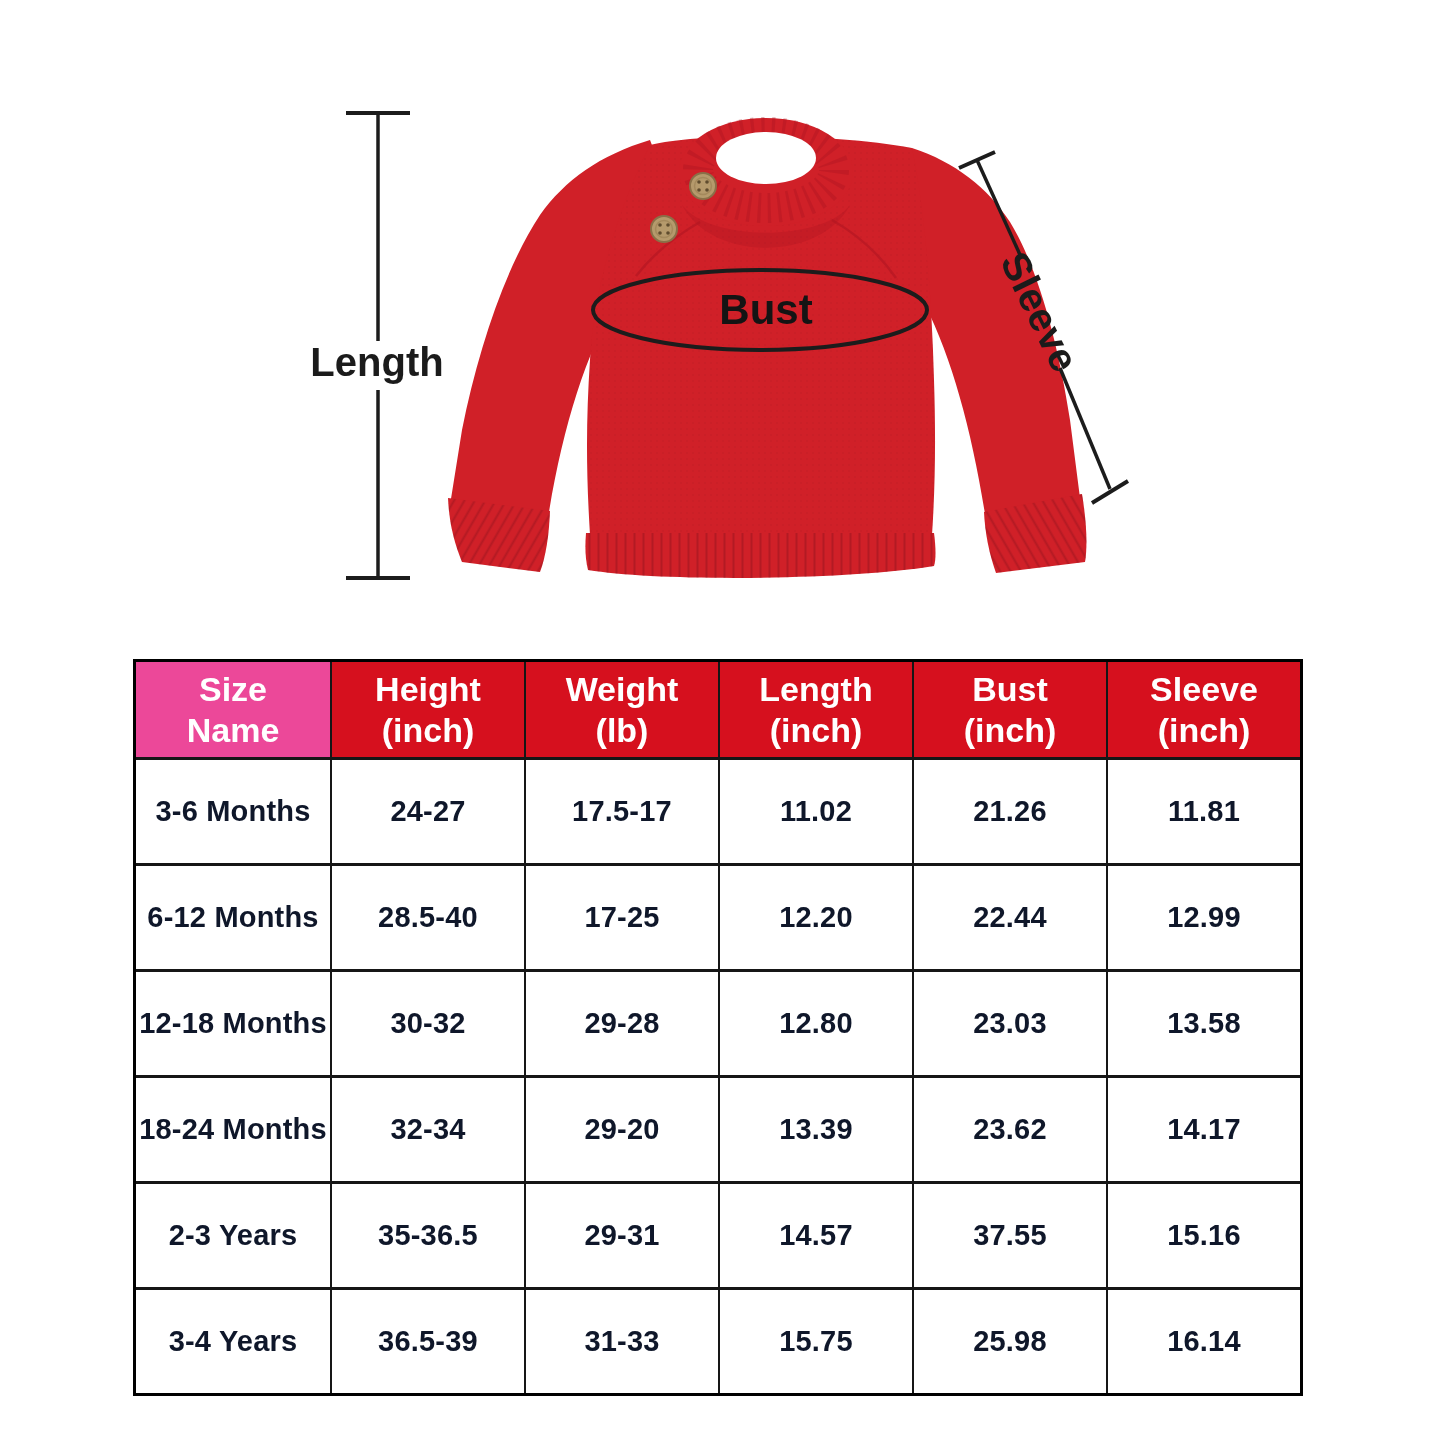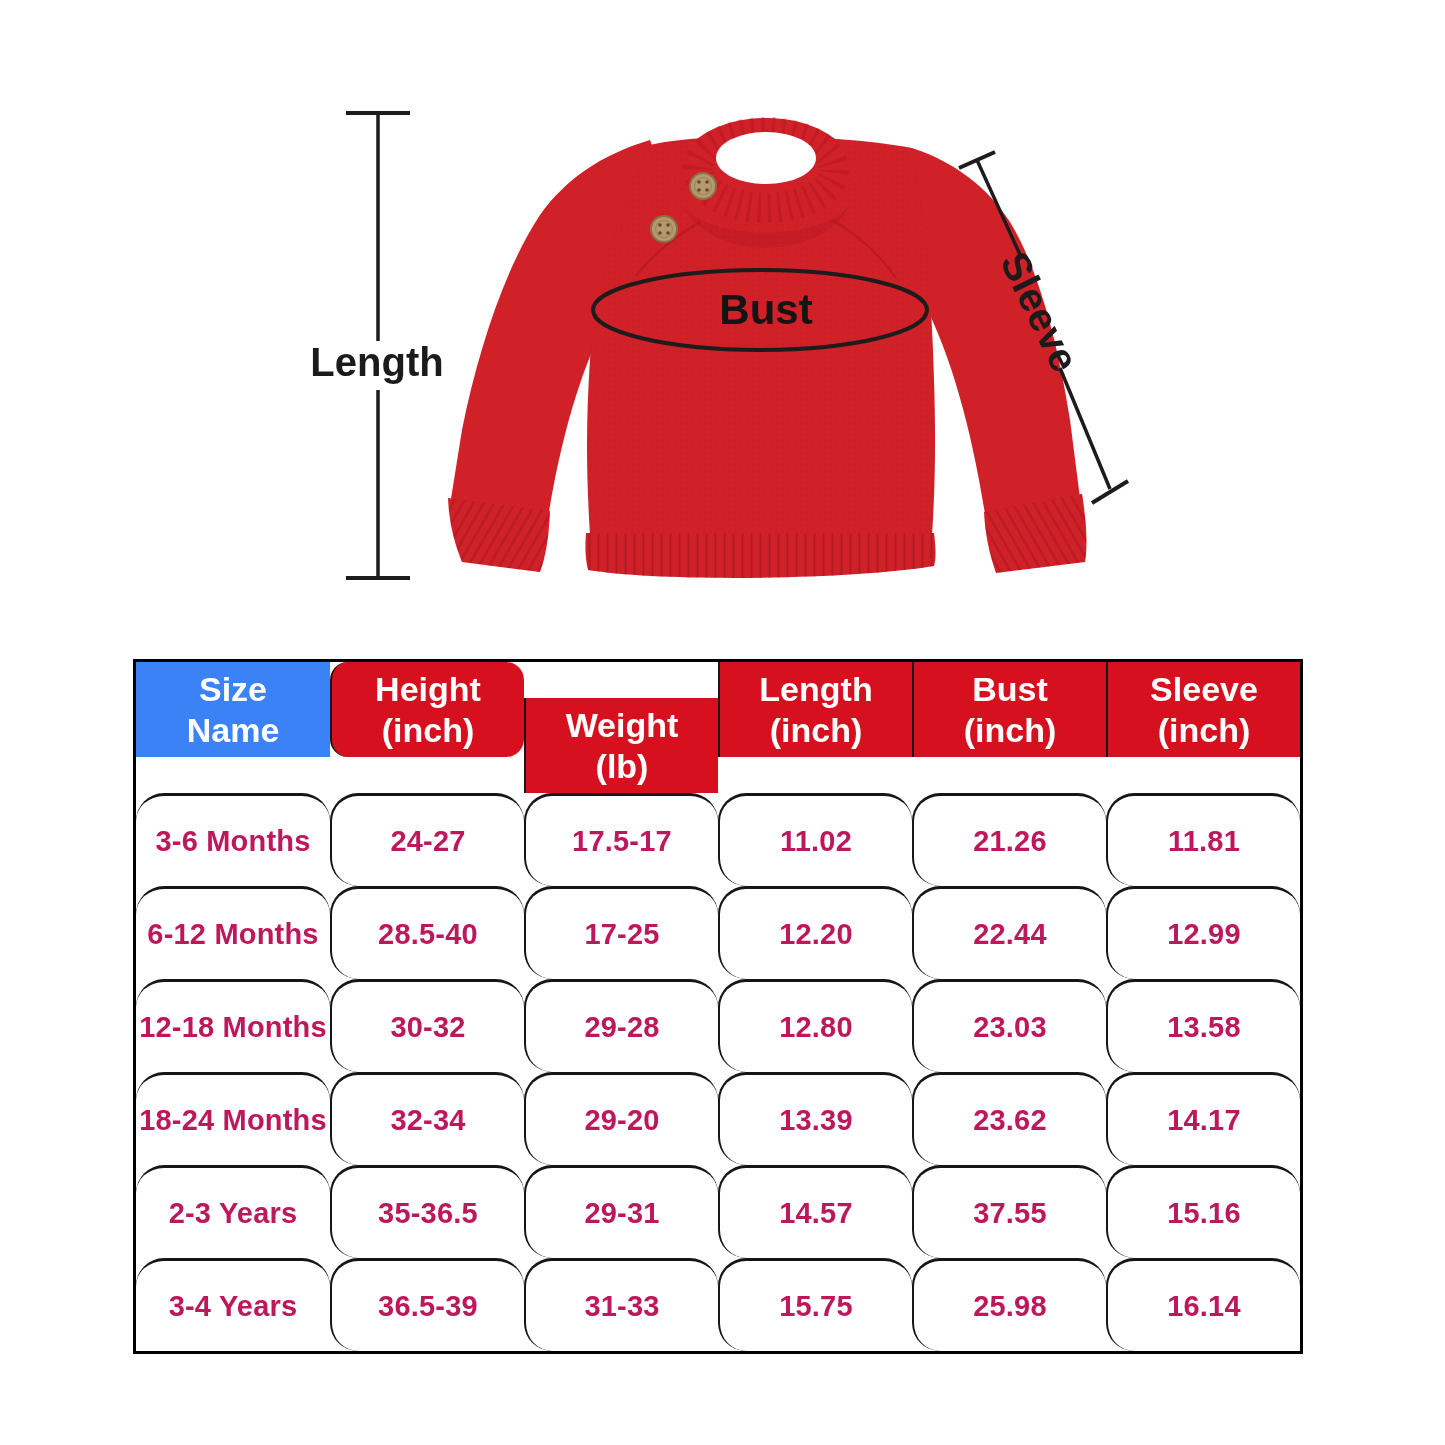--- a/index.html
+++ b/index.html
@@ -16,21 +16,21 @@
     display:grid;grid-template-columns:repeat(6,1fr);
   }
   .row{display:contents;}
   .cell{
     box-sizing:border-box;display:flex;flex-direction:column;
     align-items:center;justify-content:center;text-align:center;
     border-left:2px solid #161616;border-top:3px solid #161616;
   }
   .cell.c0{border-left:none;}
   .cell.th{height:95px;border-top:none;color:#ffffff;font-weight:700;font-size:34px;line-height:1.18;}
-  .cell.td{height:93px;color:#be185d;font-weight:700;font-size:29px;letter-spacing:0.2px;border-radius:28px;}
+  .cell.td{height:106px;color:#0f172a;font-weight:700;font-size:29px;letter-spacing:0.2px;}
   .footer-note{
     position:absolute;left:133px;top:1375px;width:1170px;text-align:center;
     color:#0d0d0d;font-size:30px;font-weight:700;
   }
   .footer-note .mid{font-weight:400;}
 </style>
 </head>
 <body>
 
 <div class="canvas">
@@ -118,29 +118,29 @@
           <text transform="translate(1039,312) rotate(64)" x="0" y="13" text-anchor="middle" stroke="none" fill="#1b1b1b" font-size="40" font-weight="600">Sleeve</text>
           <line x1="1060" y1="368" x2="1110" y2="489" stroke-width="3.5"></line>
           <line x1="1092" y1="503" x2="1128" y2="481" stroke-width="4"></line>
         </g>
       </g>
     </svg>
   </div>
 
   <div class="size-table">
     <div class="row">
-      <div class="cell th c0" style="background: #3b82f6;">
+      <div class="cell th c0" style="background: #ec4899;">
         <span>Size</span>
         <span>Name</span>
       </div>
-      <div class="cell th" style="background: rgb(214, 16, 30); border-radius: 18px;">
+      <div class="cell th" style="background: rgb(214, 16, 30);">
         <span>Height</span>
         <span>(inch)</span>
       </div>
-      <div class="cell th" style="background: rgb(214, 16, 30); margin-top: 36px;">
+      <div class="cell th" style="background: rgb(214, 16, 30);">
         <span>Weight</span>
         <span>(lb)</span>
       </div>
       <div class="cell th" style="background: rgb(214, 16, 30);">
         <span>Length</span>
         <span>(inch)</span>
       </div>
       <div class="cell th" style="background: rgb(214, 16, 30);">
         <span>Bust</span>
         <span>(inch)</span>

